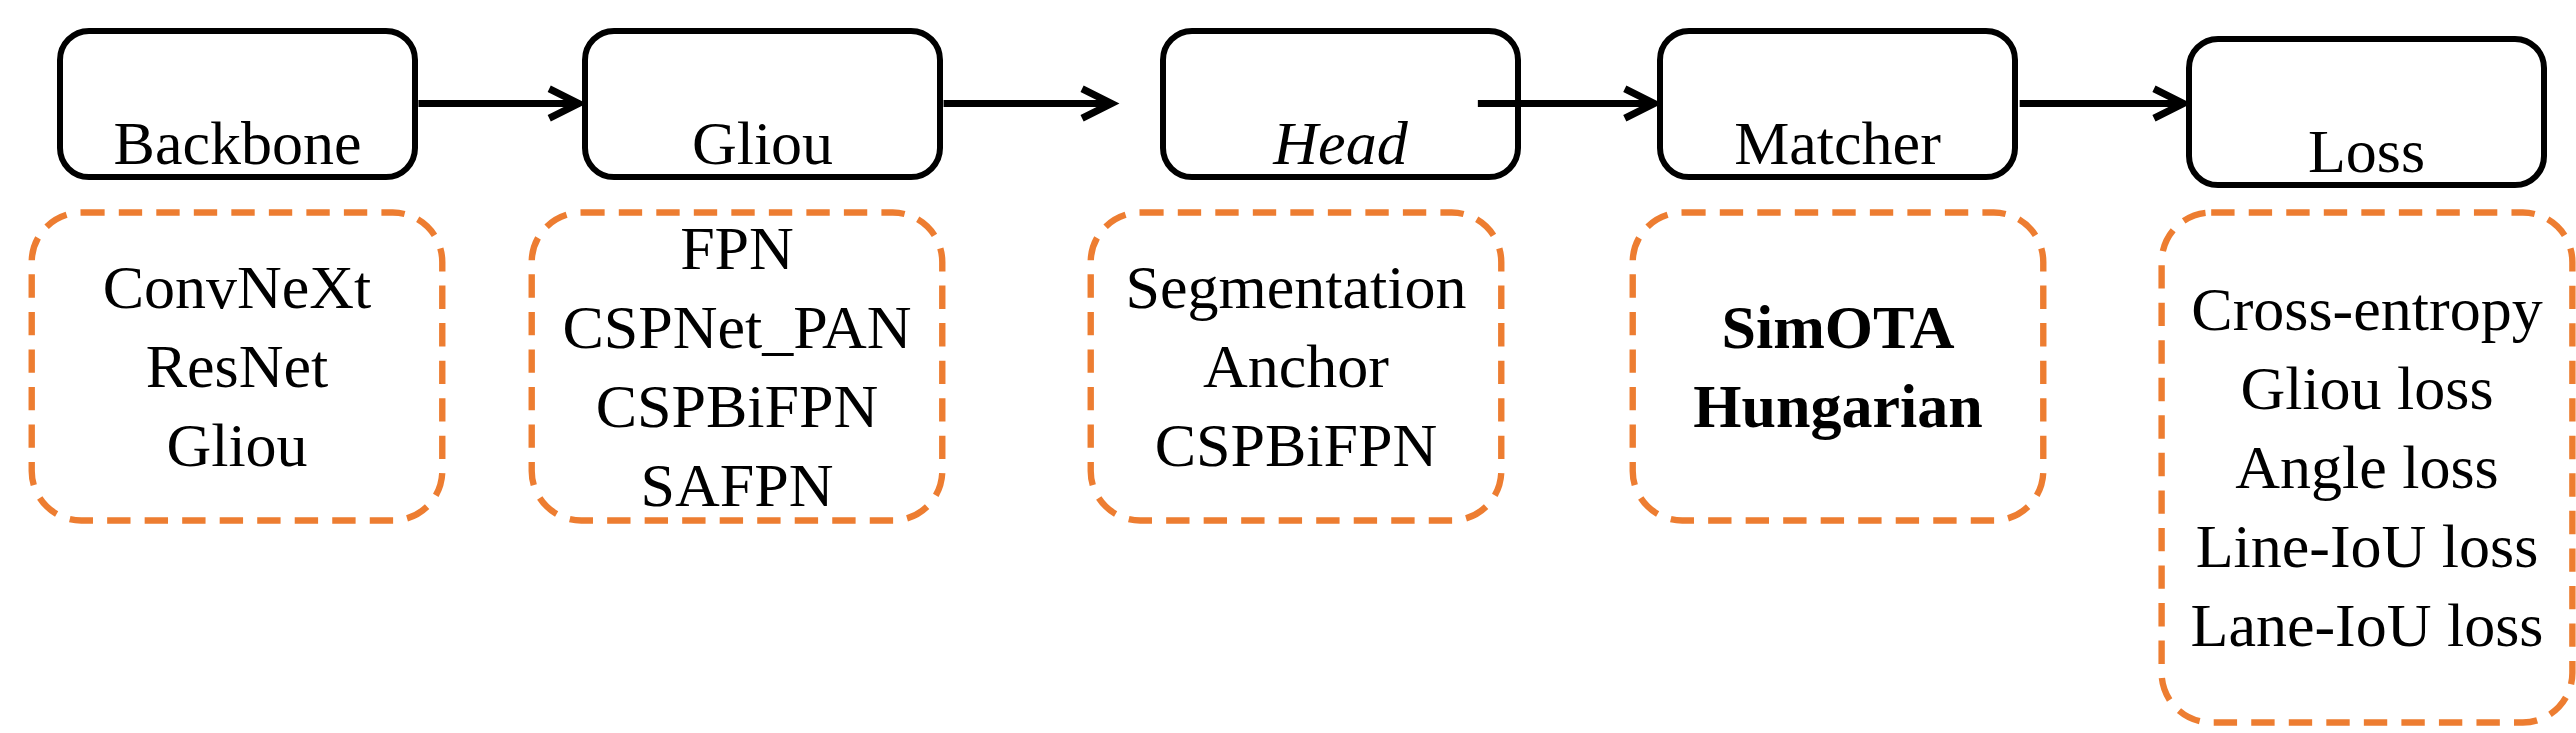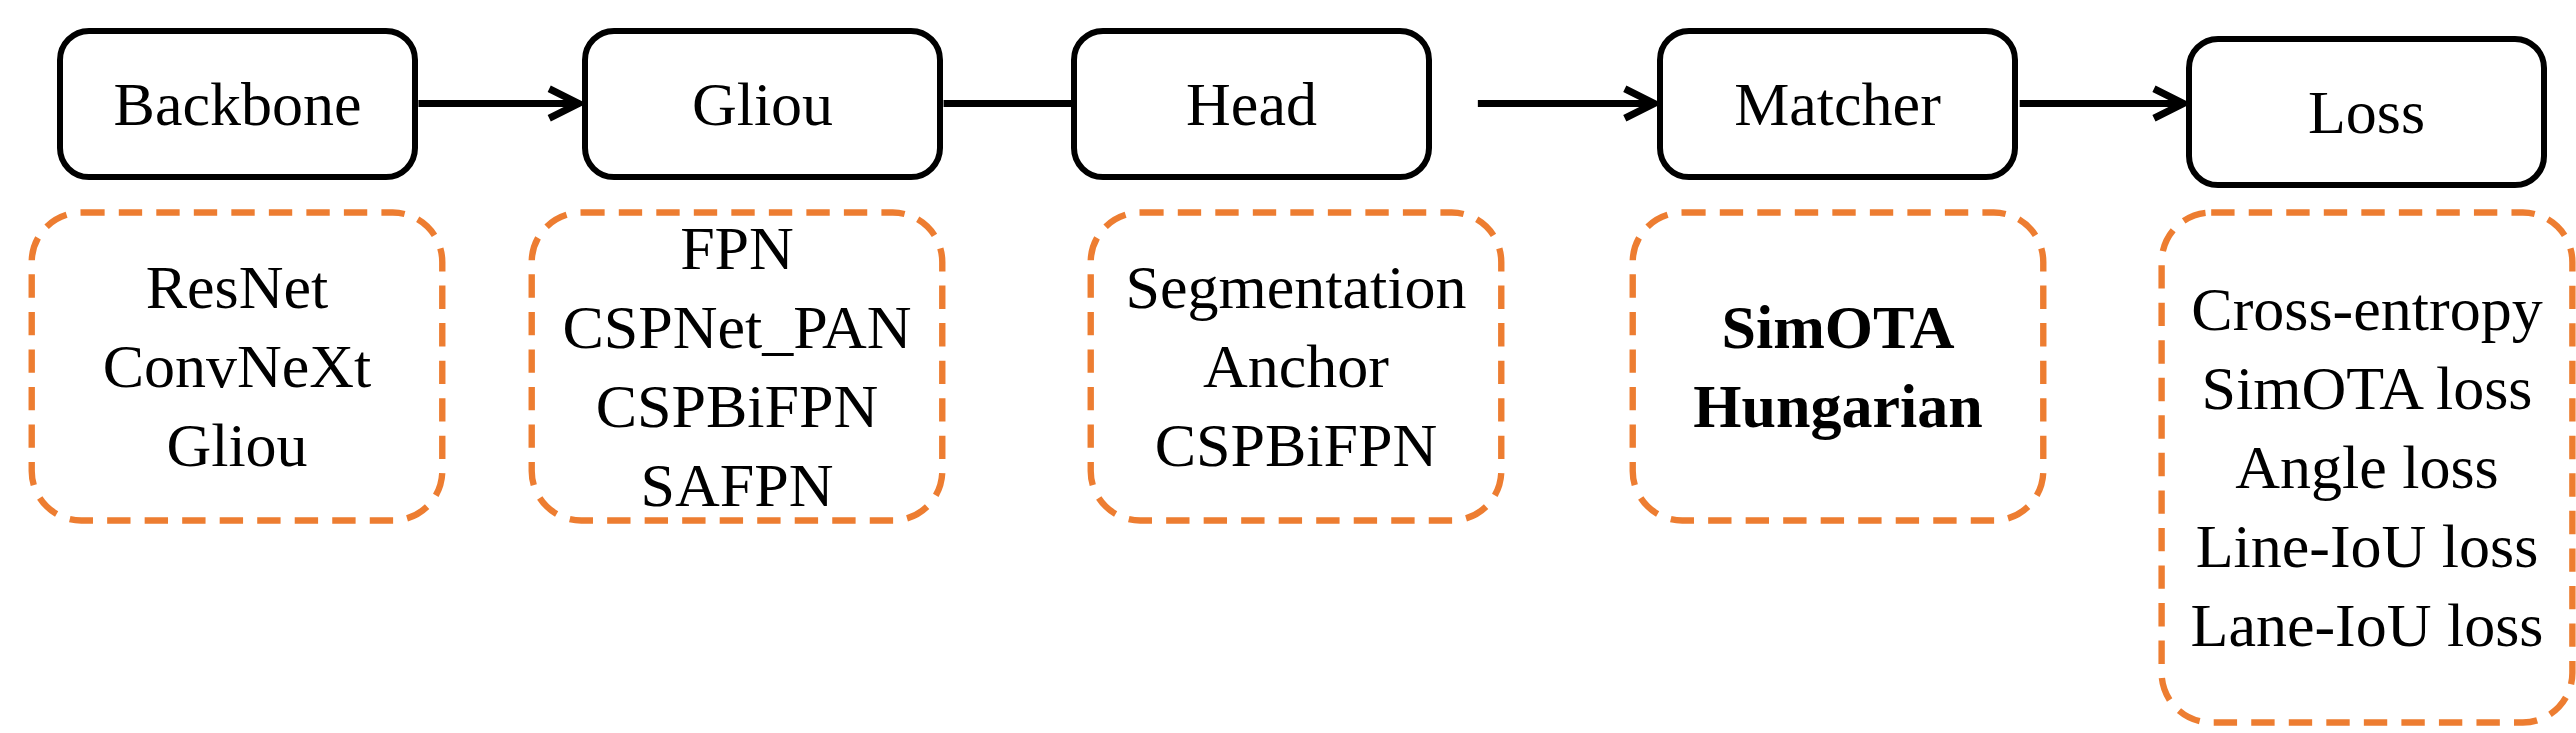--- a/index.html
+++ b/index.html
@@ -20,21 +20,21 @@
   }
   .stage-box {
     position: absolute;
     top: 28px;
     width: 361px;
     height: 152px;
     border: 6.4px solid var(--ink);
     border-radius: 32px;
     background: var(--bg);
     display: flex;
-    align-items: center;
+    align-items: flex-end;
     justify-content: center;
   }
   .stage-label {
     font-size: 62px;
     line-height: 1;
     white-space: nowrap;
   }
   .options-box {
     position: absolute;
     top: 209px;
@@ -87,22 +87,22 @@
 <div class="canvas">
 
   <div class="stage-box" style="left:57px;">
     <span class="stage-label">Backbone</span>
   </div>
   <div class="options-box" style="left:28px;height:315px;">
     <svg class="dashed-frame" viewBox="0 0 590 445">
       <rect class="dashed-rect" x="5" y="5" width="580" height="435" rx="70" stroke-dasharray="33 20"></rect>
     </svg>
     <div class="options-lines">
+      <span class="option-line">ConvNeXt</span>
       <span class="option-line">ResNet</span>
-      <span class="option-line">ConvNeXt</span>
       <span class="option-line">Gliou</span>
     </div>
   </div>
 
   <svg class="flow-arrow" style="left:418px;width:164px;" viewBox="0 0 232 64">
     <line class="arrow-stroke" x1="0" y1="32" x2="224" y2="32"></line>
     <polyline class="arrow-stroke" points="186,11 228,32 186,53"></polyline>
   </svg>
 
   <div class="stage-box" style="left:582px;">
@@ -118,21 +118,21 @@
       <span class="option-line">CSPBiFPN</span>
       <span class="option-line">SAFPN</span>
     </div>
   </div>
 
   <svg class="flow-arrow" style="left:943px;width:172px;" viewBox="0 0 243 64">
     <line class="arrow-stroke" x1="0" y1="32" x2="235" y2="32"></line>
     <polyline class="arrow-stroke" points="197,11 239,32 197,53"></polyline>
   </svg>
 
-  <div class="stage-box" style="left:1071px;">
+  <div class="stage-box" style="left:1160px;font-style:italic;">
     <span class="stage-label">Head</span>
   </div>
   <div class="options-box" style="left:1087px;height:315px;">
     <svg class="dashed-frame" viewBox="0 0 590 445">
       <rect class="dashed-rect" x="5" y="5" width="580" height="435" rx="70" stroke-dasharray="33 20"></rect>
     </svg>
     <div class="options-lines">
       <span class="option-line">Segmentation</span>
       <span class="option-line">Anchor</span>
       <span class="option-line">CSPBiFPN</span>
@@ -164,21 +164,21 @@
 
   <div class="stage-box" style="left:2186px;margin-top:8px;">
     <span class="stage-label">Loss</span>
   </div>
   <div class="options-box" style="left:2158px;height:517px;">
     <svg class="dashed-frame" viewBox="0 0 590 730">
       <rect class="dashed-rect" x="5" y="5" width="580" height="720" rx="70" stroke-dasharray="33 20"></rect>
     </svg>
     <div class="options-lines">
       <span class="option-line">Cross-entropy</span>
-      <span class="option-line">SimOTA loss</span>
+      <span class="option-line">Gliou loss</span>
       <span class="option-line">Angle loss</span>
       <span class="option-line">Line-IoU loss</span>
       <span class="option-line">Lane-IoU loss</span>
     </div>
   </div>
 
 </div>
 
 
 </body></html>

